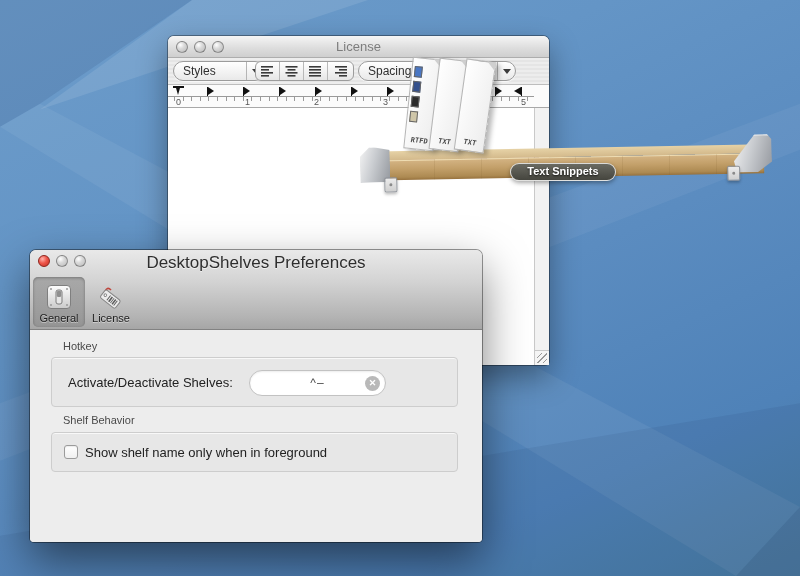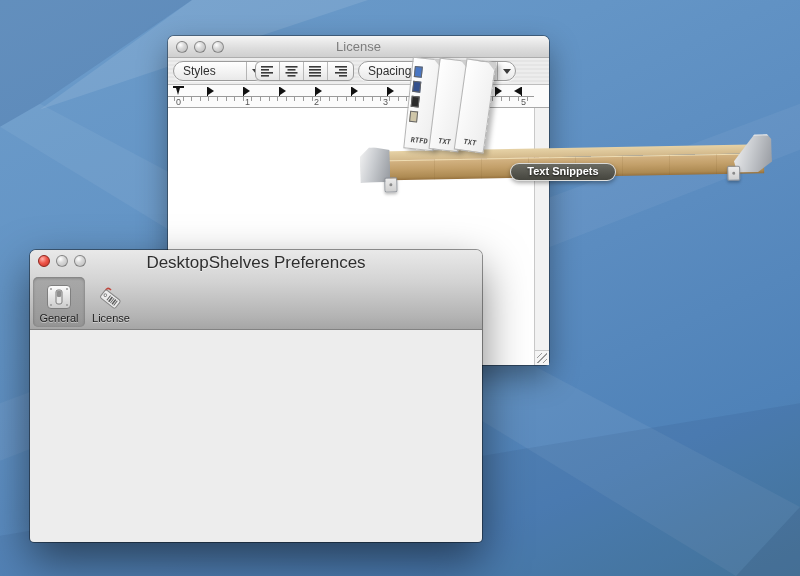--- a/index.html
+++ b/index.html
@@ -318,14 +318,30 @@
                   <rect x="16.4" y="12.5" width="1.4" height="6"></rect>
                 <rect x="18.6" y="12.5" width="1" height="6"></rect>
               </g>
             </g>
           </svg>
           <span class="tlabel">License</span>
         </div>
       </div>
     </div>
 
+    <div class="pf-content">
+      <div class="group-heading" style="top:10px">Hotkey</div>
+      <div class="groupbox gb1">
+        <span class="rowlabel">Activate/Deactivate Shelves:</span>
+        <div class="hotkey-pill">
+          <span class="hv">^–</span>
+          <span class="clear-btn">✕</span>
+        </div>
+      </div>
+
+      <div class="group-heading heading2">Shelf Behavior</div>
+      <div class="groupbox gb2">
+        <span class="checkbox"></span>
+        <span class="cb-label">Show shelf name only when in foreground</span>
+      </div>
+    </div>
   </div>
 </div>
 
 </body></html>

